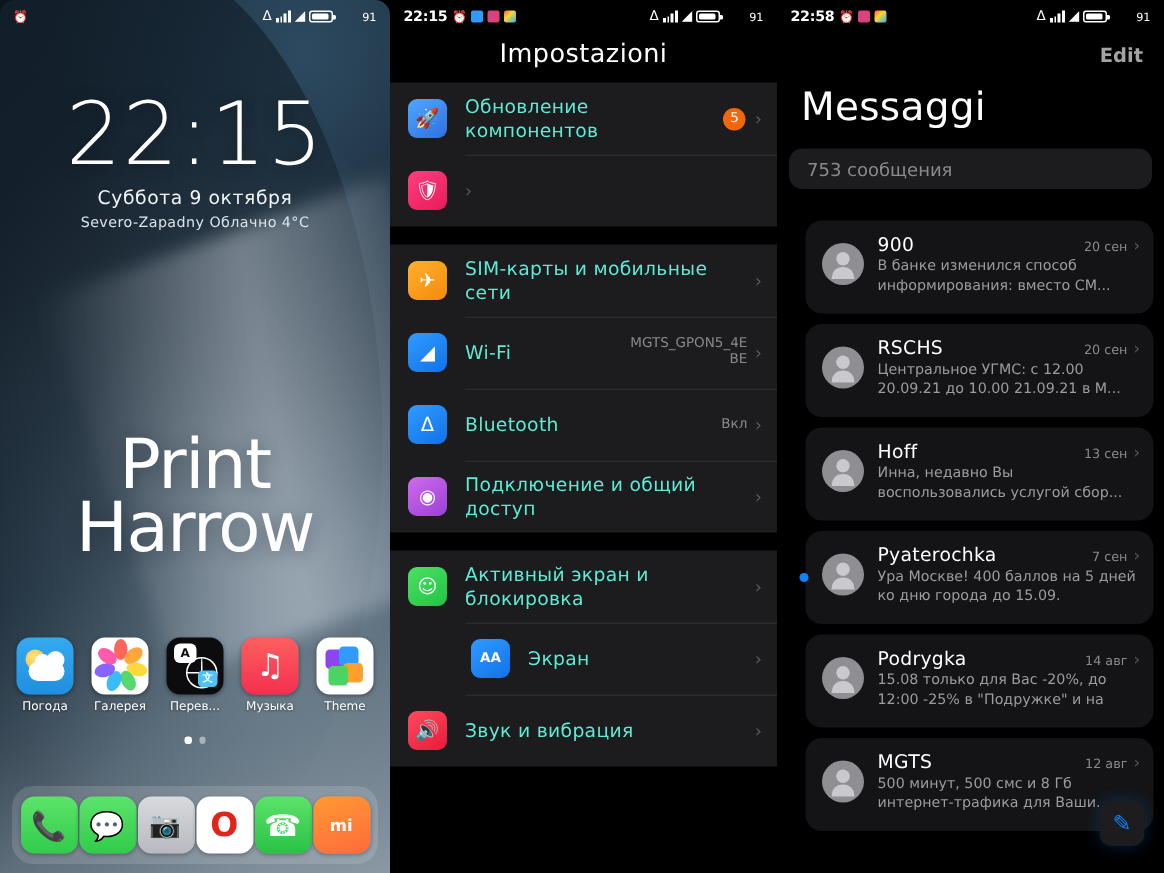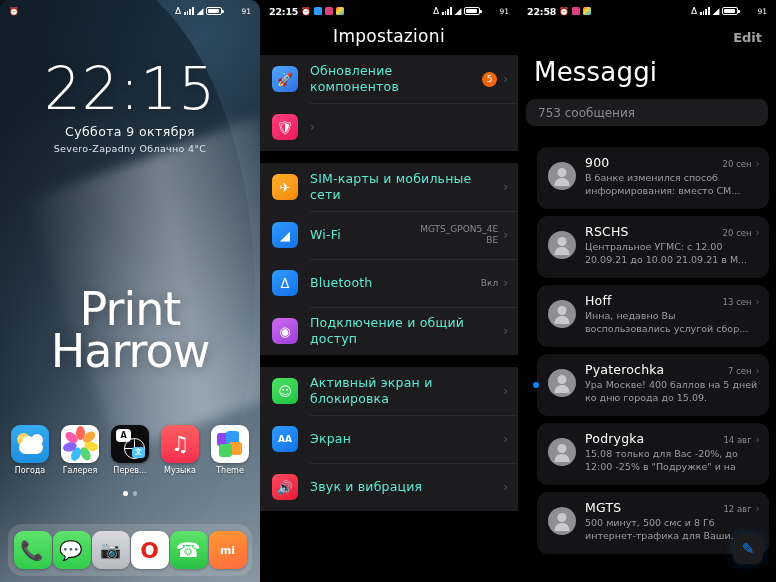--- a/index.html
+++ b/index.html
@@ -146,21 +146,21 @@
     display:flex;align-items:center;justify-content:center;margin-right:6px; }
   .chev { color:#5a5a5e; font-size:12px; flex:0 0 auto; }
 
   .ic-rocket{background:linear-gradient(145deg,#4fa8ff,#2f6fe0);}
   .ic-shield{background:linear-gradient(145deg,#ff3e7f,#e81b5a);}
   .ic-sim{background:linear-gradient(145deg,#ffb02e,#f58a0b);}
   .ic-wifi{background:linear-gradient(145deg,#2f9bff,#1272e8);}
   .ic-bt{background:linear-gradient(145deg,#2f9bff,#1272e8);}
   .ic-hotspot{background:linear-gradient(145deg,#cf6bef,#9b3fd6);}
   .ic-face{background:linear-gradient(145deg,#4ce063,#21c445);}
-  .ic-display{background:linear-gradient(145deg,#2f9bff,#1272e8); font-size:9px; font-weight:700;}
+  .ic-display{background:linear-gradient(145deg,#2f9bff,#1272e8); font-size:9px; font-weight:700;margin-left:42px;}
   .ic-sound{background:linear-gradient(145deg,#ff4a5e,#e81b3a);}
 
   
   .messages { position:absolute; inset:0; background:#000; border-radius:10px 10px 0 0; overflow:hidden; }
   .msg-edit { position:absolute; right:14px; top:30px; color:#a3a3a3; font-size:13px; font-weight:600; }
   .msg-title { margin-top:57px; padding-left:16px; font-size:26px; color:#fff; letter-spacing:.2px; }
   .msg-search { margin:12px 8px 10px; height:27px; border-radius:9px; background:#1c1c1e;
     display:flex; align-items:center; padding:0 12px; font-size:12px; color:#8a8a8e; }
   .msg-list { padding:11px 7px;margin-left:12px; }
   .msg-item { position:relative; background:#141416; border-radius:11px; margin-bottom:7px;

